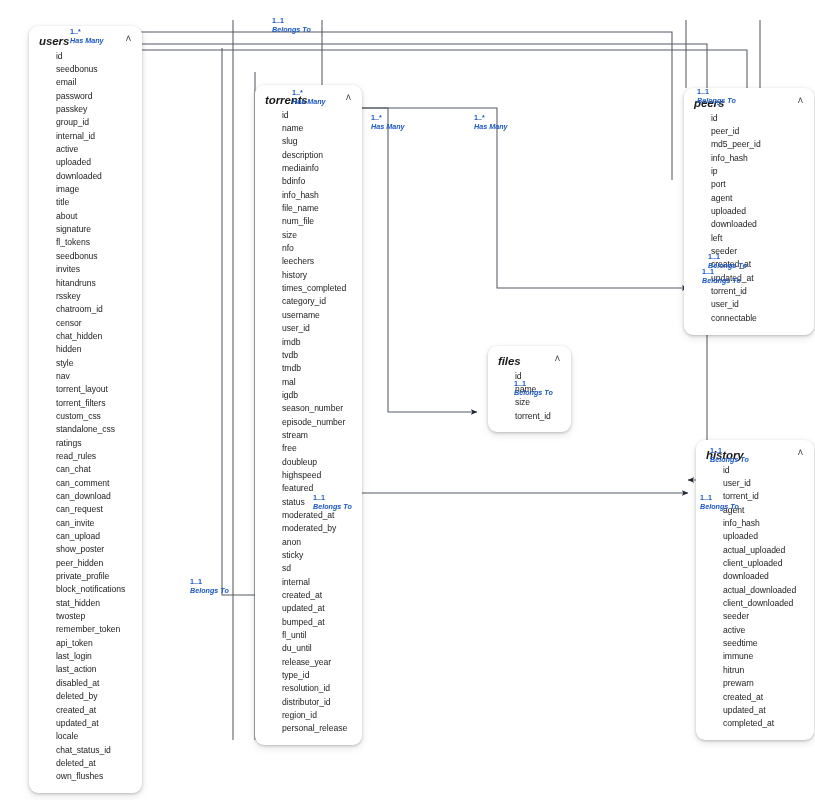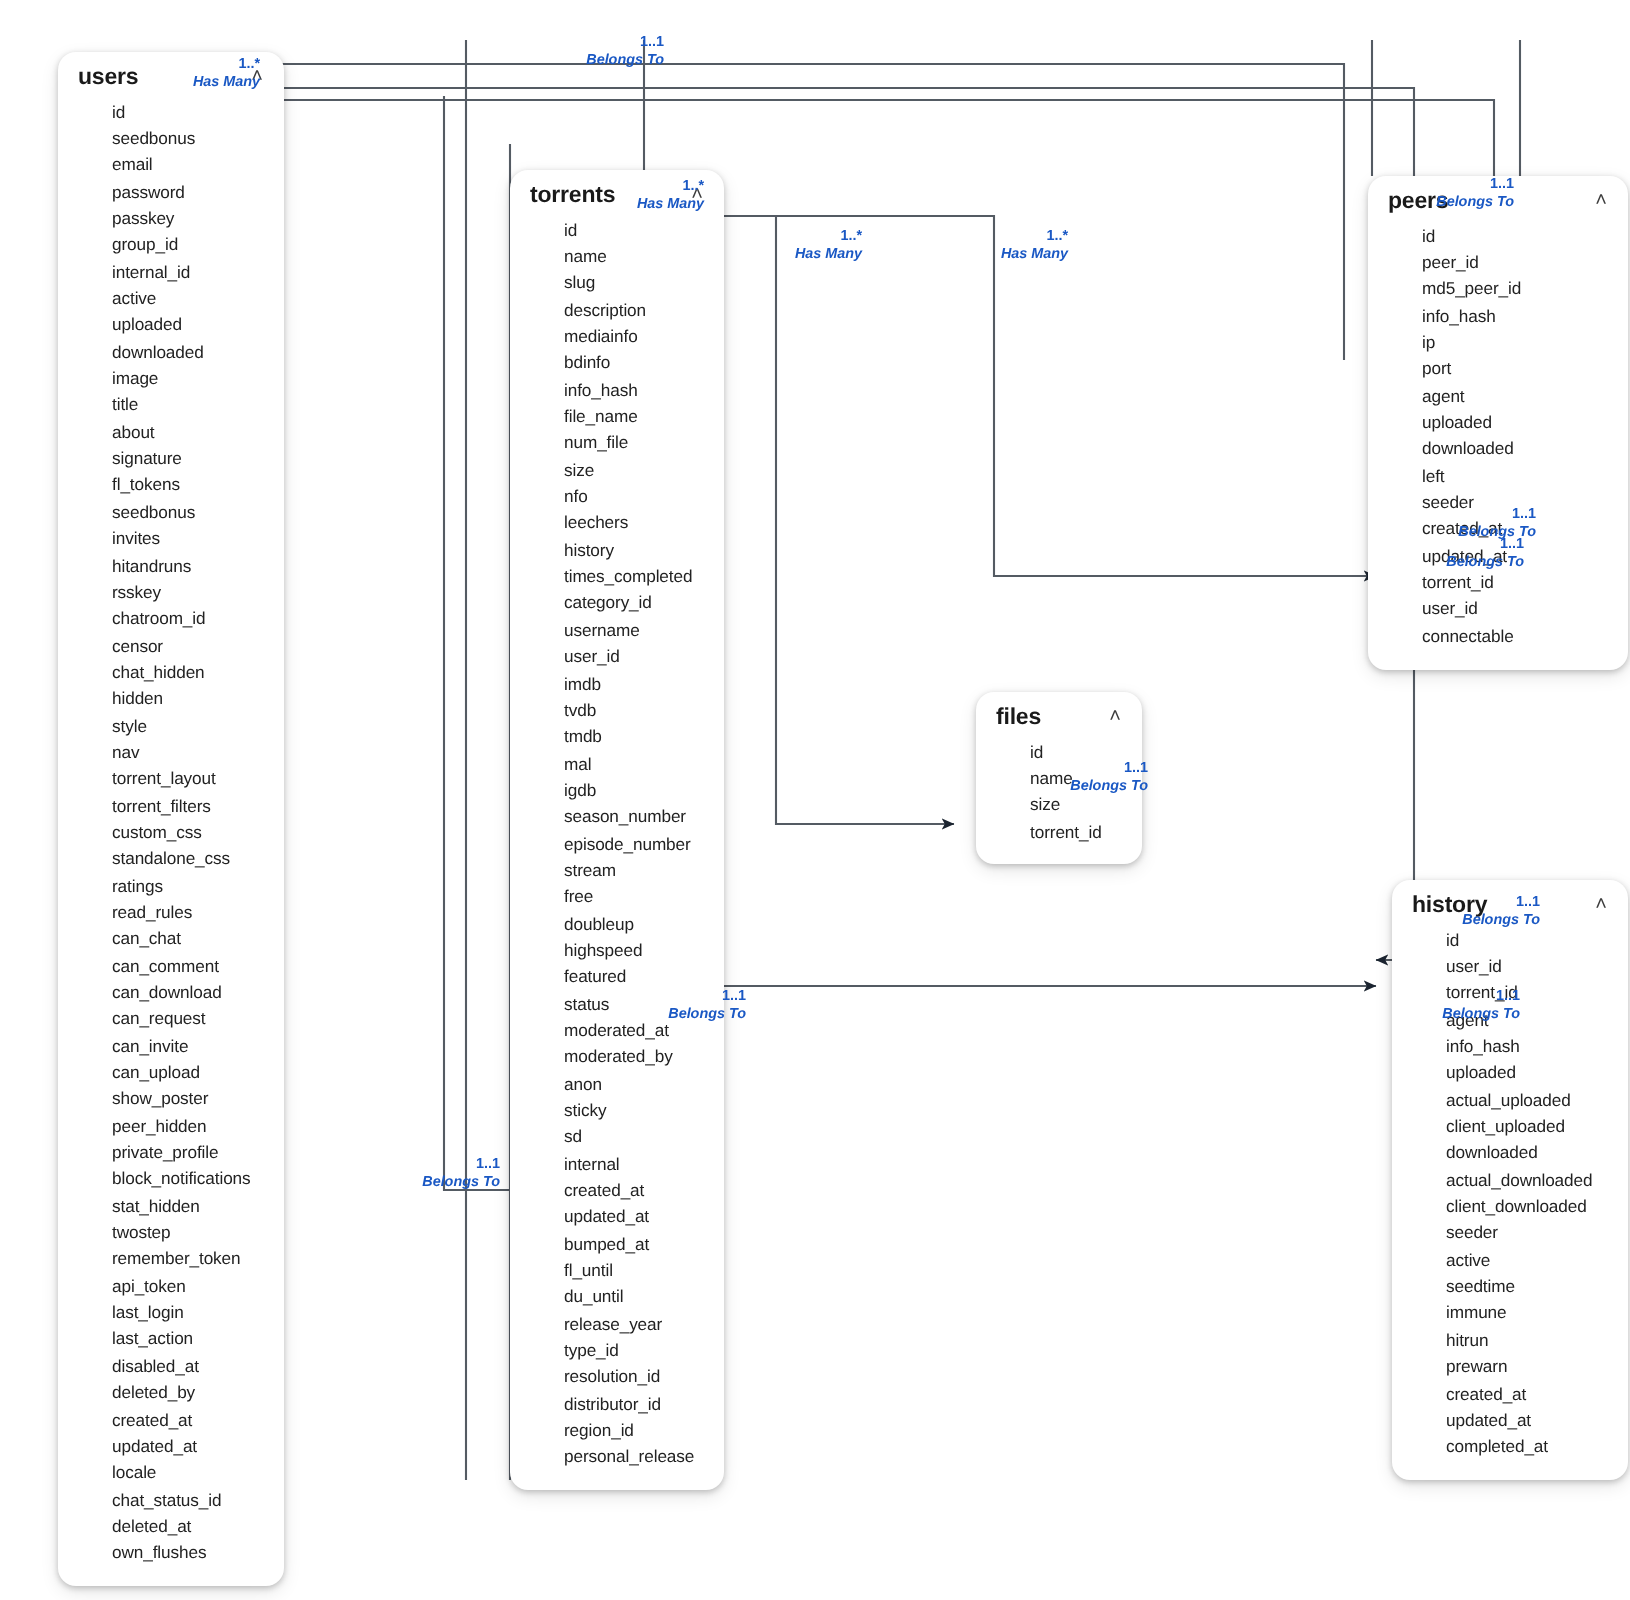--- a/index.html
+++ b/index.html
@@ -35,20 +35,22 @@
     padding: 6px 0 10px 0;
     box-sizing: border-box;
     z-index: 5;
   }
   .table-header {
     position: relative;
     height: 17px;
     padding: 1px 8px 0 10px;
     box-sizing: border-box;
     display: flex;
+    align-items: center;
+    font-style: italic;
   }
   .table-title {
     font-size: 11.5px;
     font-weight: bold;
     color: #1a1a1a;
     letter-spacing: -0.1px;
   }
   .collapse-chevron {
     position: absolute;
     right: 9px;
@@ -94,21 +96,21 @@
     font-size: 8.6px;
     color: #222222;
     white-space: nowrap;
     letter-spacing: -0.05px;
   }
   .rel-label {
     position: absolute;
     color: #1a58c4;
     font-size: 7.2px;
     font-weight: bold;
-    text-align: right;
+    text-align: left;
     line-height: 8.6px;
     white-space: nowrap;
     z-index: 8;
     pointer-events: none;
   }
   .rel-label .card { display: block; }
   .rel-label .verb { display: block; font-style: italic; }
 </style>
 </head>
 <body>

